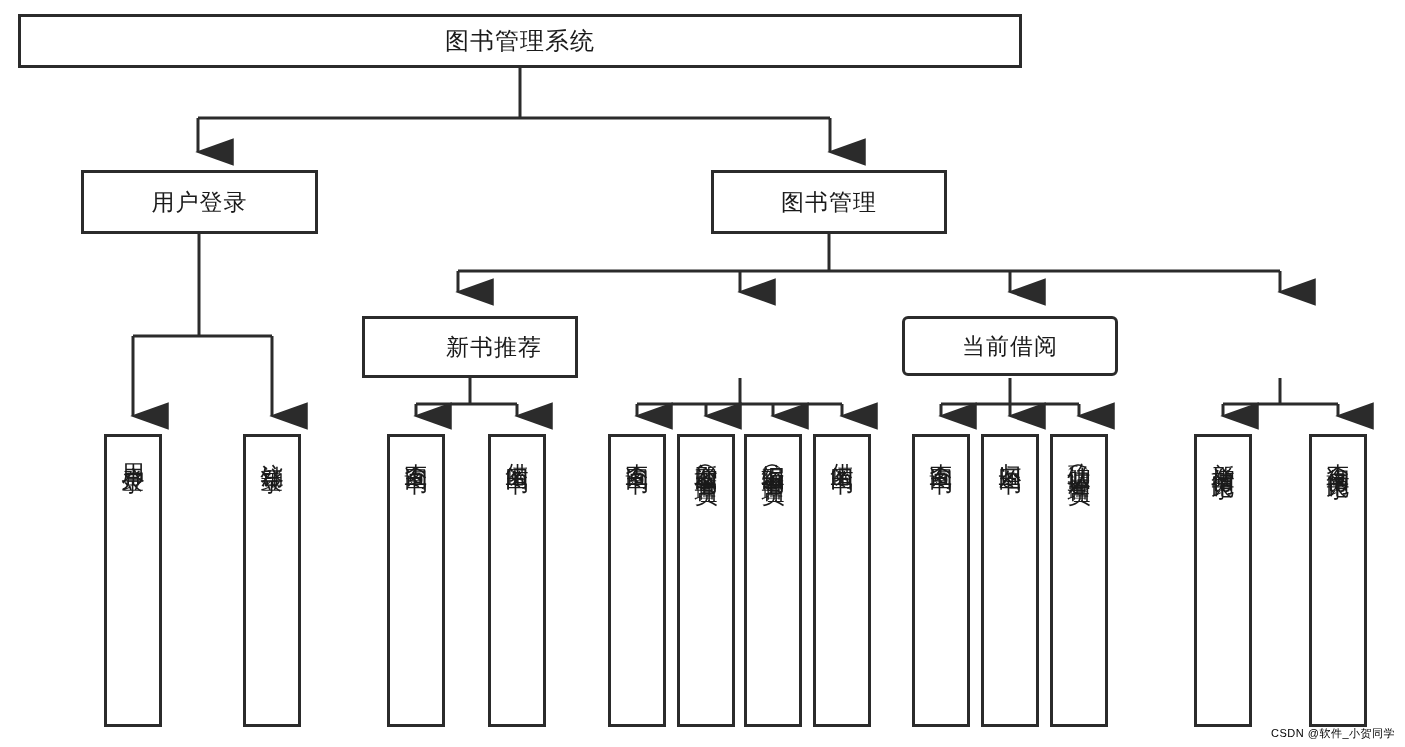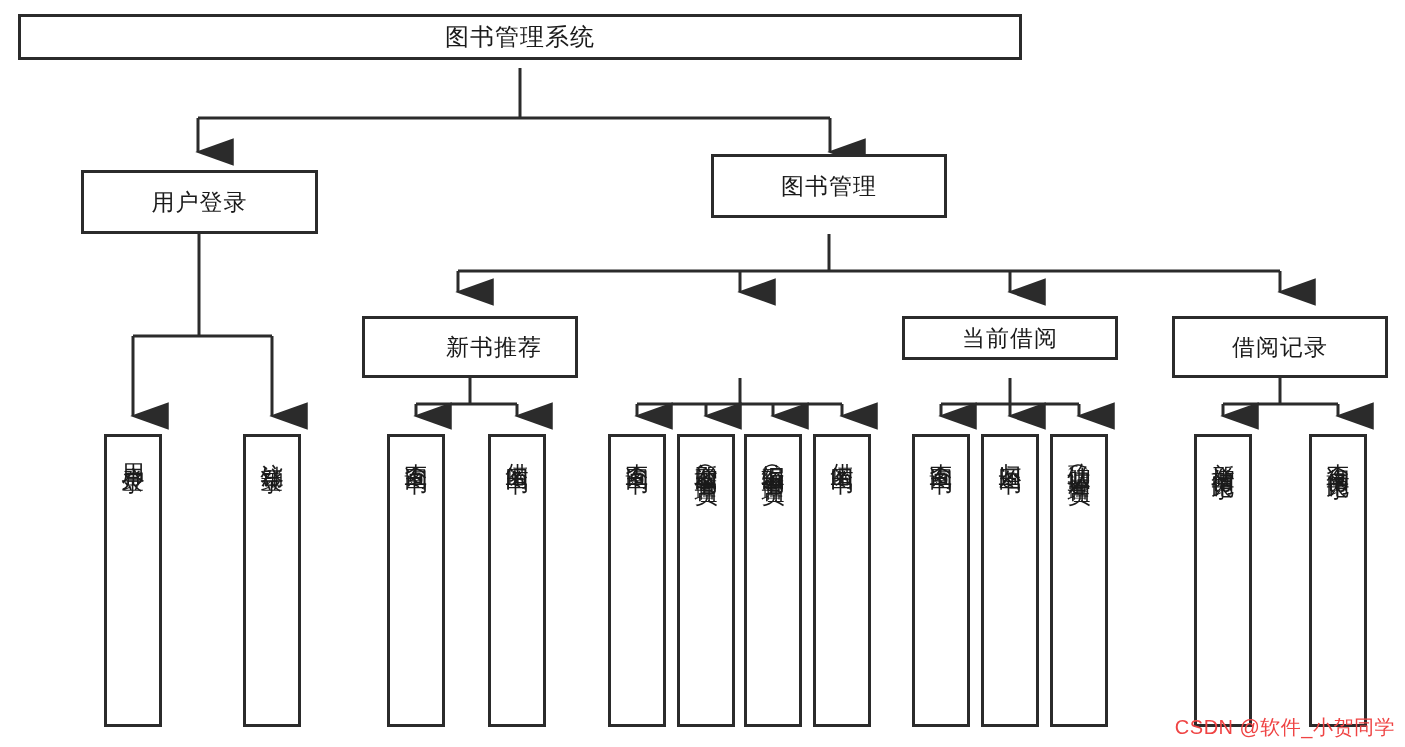--- a/index.html
+++ b/index.html
@@ -53,22 +53,22 @@
     font-size: 23px;
     line-height: 1.18;
     letter-spacing: 3px;
     white-space: nowrap;
     display: block;
   }
   .watermark {
     position: absolute;
     right: 10px;
     bottom: 6px;
-    font-size: 20px;
-    color: #ef4444;
+    font-size: 11px;
+    color: #000000;
     letter-spacing: 0.5px;
     white-space: nowrap;
     margin-top: 48px;
   }
 </style>
 </head>
 <body>
 
 <div id="diagram-root">
 
@@ -115,28 +115,27 @@
       <path d="M 1010 404 L 1010 416" marker-end="url(#arrow)"></path>
       <path d="M 1079 404 L 1079 416" marker-end="url(#arrow)"></path>
 
       <path d="M 1280 378 L 1280 404"></path>
       <path d="M 1223 404 L 1338 404"></path>
       <path d="M 1223 404 L 1223 416" marker-end="url(#arrow)"></path>
       <path d="M 1338 404 L 1338 416" marker-end="url(#arrow)"></path>
     </g>
   </svg>
 
-  <div class="node node-h root" style="left:18px; top:14px; width:1004px; height:46px;">图书管理系统</div>
+  <div class="node node-h root" style="left:18px; top:14px; width:1004px; height:54px;">图书管理系统</div>
 
   <div class="node node-h" style="left:81px; top:170px; width:237px; height:64px;">用户登录</div>
-  <div class="node node-h" style="left:711px; top:154px; width:236px; height:64px;">图书管理</div>
+  <div class="node node-h" style="left:711px; top:170px; width:236px; height:64px;">图书管理</div>
 
   <div class="node node-h" style="left:362px; top:316px; width:216px; height:62px;padding-left:48px;">新书推荐</div>
-  <div class="node node-h" style="left:902px; top:316px; width:216px; height:44px;">当前借阅</div>
-  <div class="node node-h" style="left:1172px; top:316px; width:216px; height:62px;">借阅记录</div>
+  <div class="node node-h" style="left:902px; top:316px; width:216px; height:60px;border-radius:6px;">当前借阅</div>
 
   <div class="node node-v" style="left:104px; top:434px; width:58px; height:293px;">
     <span class="vtext">用户登录</span>
   </div>
   <div class="node node-v" style="left:243px; top:434px; width:58px; height:293px;">
     <span class="vtext">注销登录</span>
   </div>
 
   <div class="node node-v" style="left:387px; top:434px; width:58px; height:293px;">
     <span class="vtext">查询图书</span>

